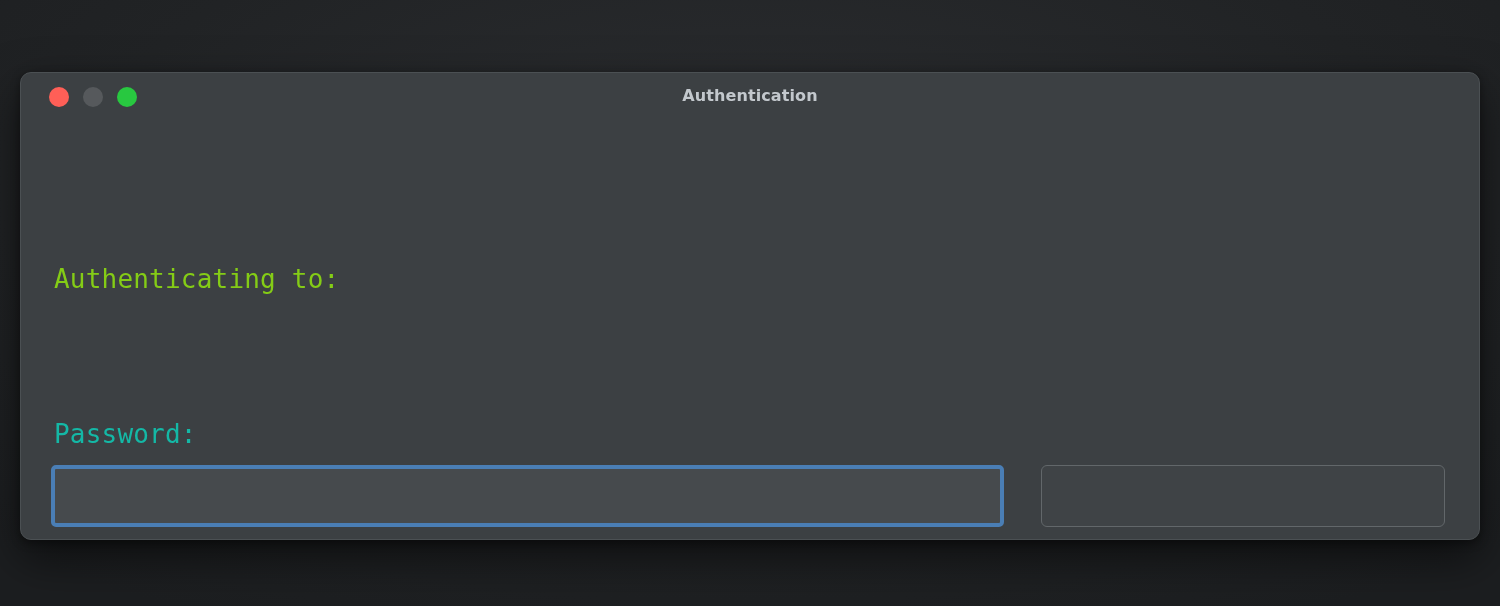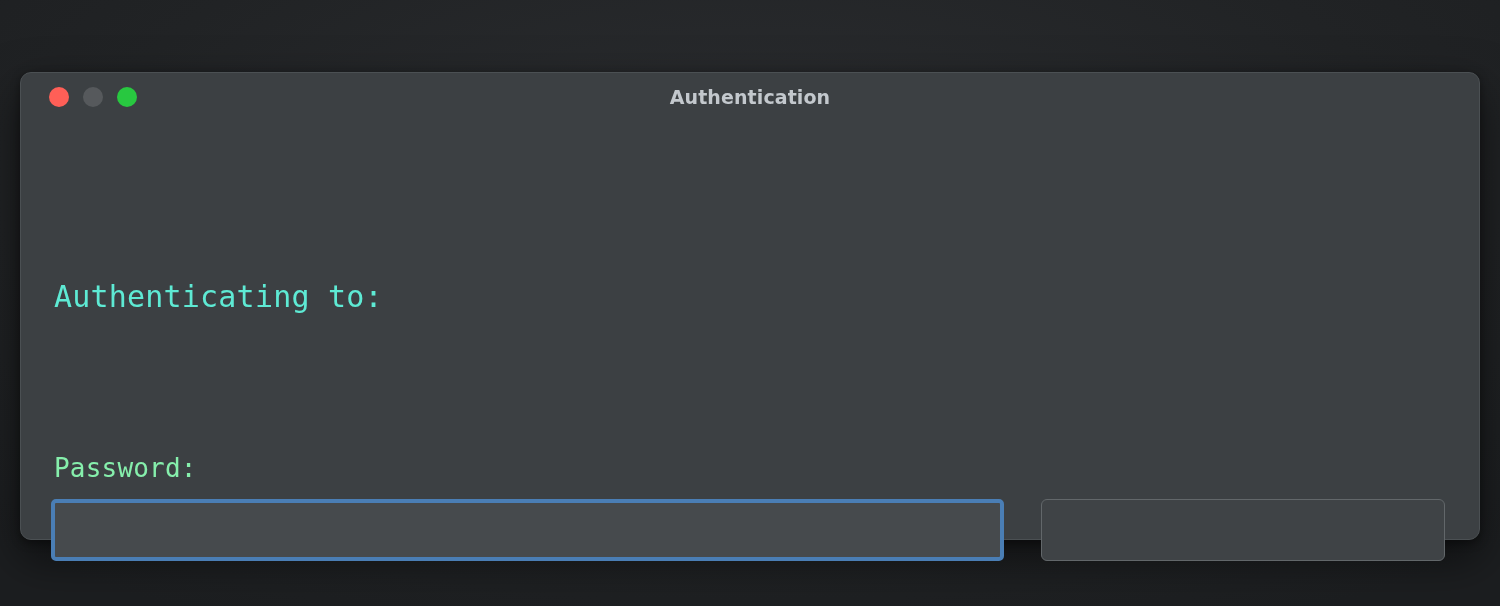--- a/index.html
+++ b/index.html
@@ -60,49 +60,49 @@
   .light.minimize { background: #56595c; }
   .light.zoom     { background: #28c840; }
 
   .window-title {
     position: absolute;
     left: 0;
     right: 0;
     top: 13px;
     text-align: center;
     font-family: "DejaVu Sans", "Liberation Sans", sans-serif;
-    font-size: 19px;
+    font-size: 16px;
     font-weight: bold;
     color: #c3c8cd;
     letter-spacing: 0.1px;
     user-select: none;
   }
 
   
   .body {
     position: relative;
     padding: 0 30px;
   }
 
   .info-block {
     margin-top: 48px;
     margin-left: 3px;
-    color: #5eead4;
-    font-size: 30px;
+    color: #84cc16;
+    font-size: 26px;
     line-height: 1.68;
     white-space: pre;
     letter-spacing: 0.2px;
   }
 
   .info-line { display: block; }
 
   .password-label {
     margin-top: 30px;
     margin-left: 3px;
-    color: #86efac;
+    color: #14b8a6;
     font-size: 26px;
     letter-spacing: 0.2px;
     display: block;
   }
 
   
   .field-row {
     margin-top: 16px;
     display: flex;
     align-items: center;

